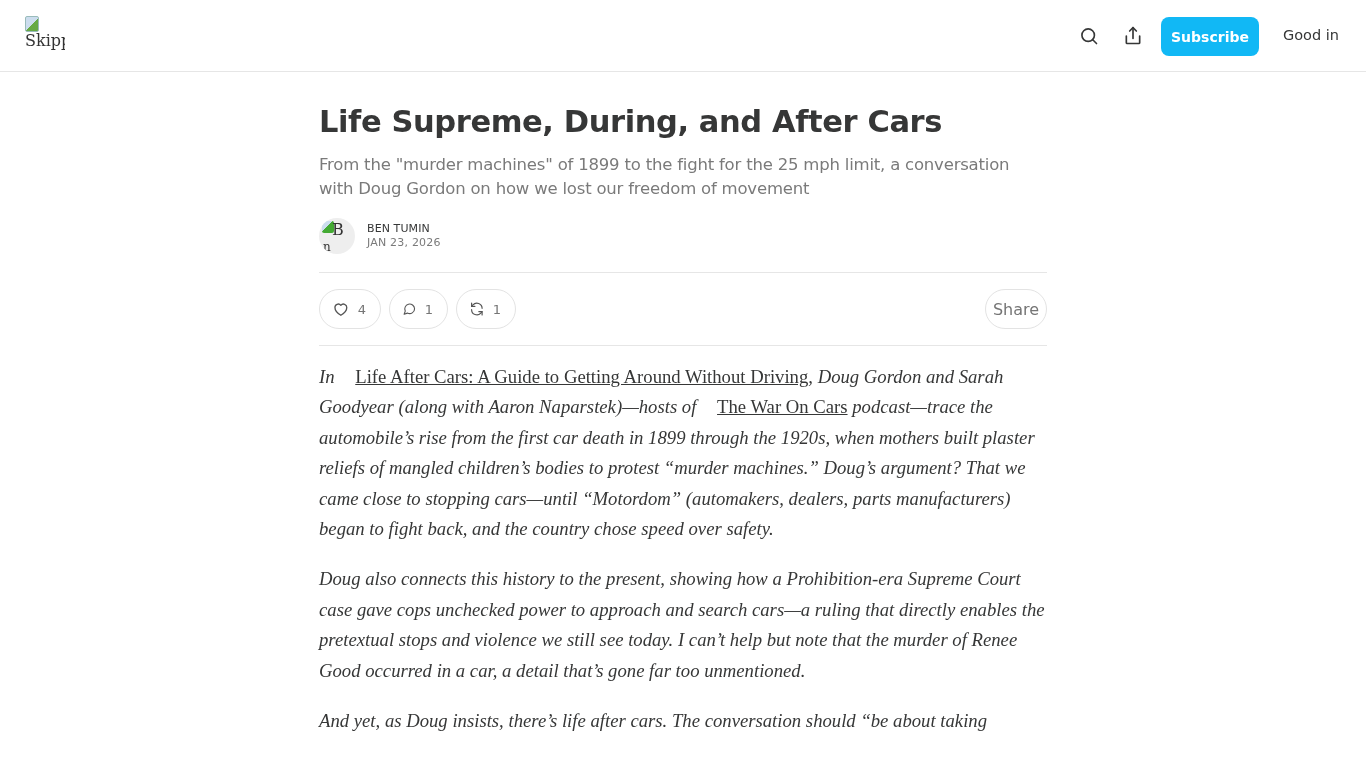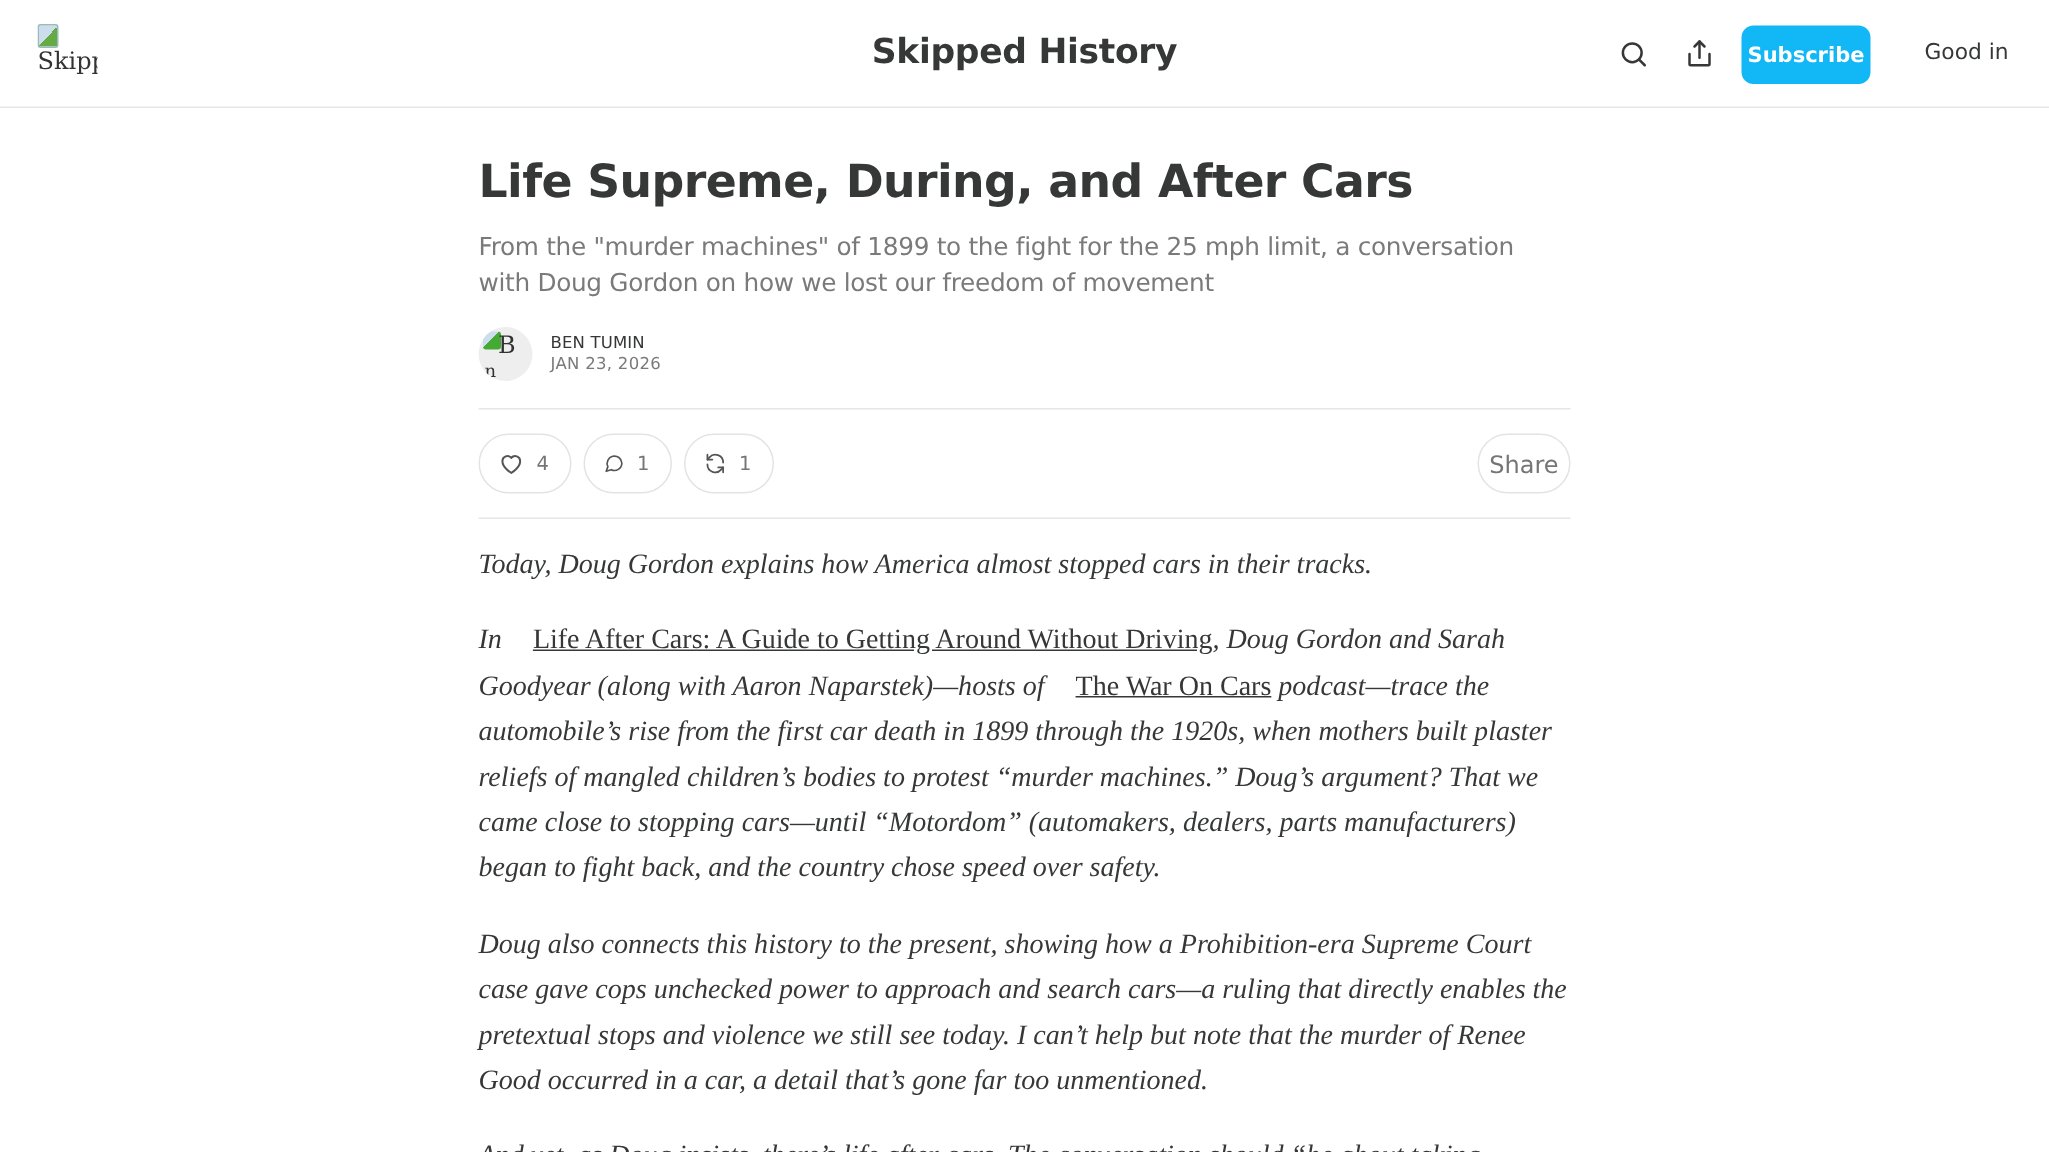--- a/index.html
+++ b/index.html
@@ -6,21 +6,21 @@
   html, body { width: 1366px; height: 768px; overflow: hidden; background: #fff; }
   body { font-family: "DejaVu Sans", "Liberation Sans", sans-serif; color: #363737; position: relative; }
 
   .topbar { position: absolute; left: 0; top: 0; width: 1366px; height: 72px; border-bottom: 1px solid #e6e6e6; background: #fff; }
   .logo { position: absolute; left: 25px; top: 16px; width: 40px; height: 40px; overflow: hidden; font-family: "DejaVu Serif", "Liberation Serif", serif; font-size: 16px; color: #333; line-height: 18px; }
   .logo .broken { display: block; width: 14px; height: 16px; border: 1px solid #9bb; background: linear-gradient(135deg, #cde 0 50%, #6a4 50% 100%); border-radius: 2px; }
   .site-title { position: absolute; left: 0; right: 0; top: 22px; text-align: center; font-size: 23px; font-weight: bold; color: #363737; letter-spacing: -0.2px; }
   .icon-btn { position: absolute; top: 24px; width: 24px; height: 24px; display: flex; align-items: center; justify-content: center; cursor: pointer; }
   .search-btn { left: 1077px; }
   .share-top-btn { left: 1121px; }
-  .subscribe-btn { position: absolute; left: 1161px; top: 17px; width: 86px; height: 39px; background: #11b8f5; color: #fff; border-radius: 8px; border: none; font-family: "DejaVu Sans", "Liberation Sans", sans-serif; font-size: 14px; font-weight: bold; display: flex; align-items: center; justify-content: center; }
+  .subscribe-btn { position: absolute; left: 1161px; top: 17px; width: 98px; height: 39px; background: #11b8f5; color: #fff; border-radius: 8px; border: none; font-family: "DejaVu Sans", "Liberation Sans", sans-serif; font-size: 14px; font-weight: bold; display: flex; align-items: center; justify-content: center; }
   .signin-btn { position: absolute; left: 1283px; top: 27px; font-size: 14.5px; color: #363737; }
 
   .post { position: absolute; left: 319px; top: 0; width: 728px; }
   .post-title { position: absolute; top: 104px; left: 0; font-size: 30.5px; font-weight: bold; color: #363737; letter-spacing: -0.4px; white-space: nowrap; }
   .post-subtitle { position: absolute; top: 153px; left: 0; width: 728px; font-size: 16.5px; line-height: 24px; color: #7a7a7a; letter-spacing: -0.2px; }
   .byline { position: absolute; top: 218px; left: 0; height: 36px; display: flex; align-items: center; }
   .avatar { width: 36px; height: 36px; border-radius: 50%; background: #eee; overflow: hidden; font-family: "DejaVu Serif", "Liberation Serif", serif; font-size: 16px; color: #333; padding: 2px 0 0 3px; position: relative; }
   .avatar .broken { position: absolute; left: 3px; top: 3px; width: 12px; height: 12px; background: linear-gradient(135deg, #cde 0 45%, #4a3 45% 100%); border-radius: 2px; }
   .avatar span { position: absolute; left: 13px; top: 2px; }
   .avatar i { position: absolute; left: 4px; top: 22px; font-style: normal; font-size: 12px; }
@@ -45,21 +45,20 @@
   .body a { color: #363737; text-decoration: underline; font-style: normal; margin-left: 16px; }
 </style>
 </head>
 <body>
 
 <div class="topbar">
   <div class="logo">
     <span class="broken"></span>
     <span>Skipp</span>
   </div>
-  <div class="site-title">Skipped History</div>
 
   <div class="icon-btn search-btn">
     <svg width="20" height="20" viewBox="0 0 24 24" fill="none" stroke="#363737" stroke-width="2" stroke-linecap="round">
         <circle cx="11" cy="11" r="7.5"></circle>
         <line x1="16.5" y1="16.5" x2="21" y2="21"></line>
       </svg>
   </div>
   <div class="icon-btn share-top-btn">
     <svg width="20" height="20" viewBox="0 0 24 24" fill="none" stroke="#363737" stroke-width="2" stroke-linecap="round" stroke-linejoin="round">
         <path d="M4 12v8a1 1 0 0 0 1 1h14a1 1 0 0 0 1-1v-8"></path>
@@ -112,18 +111,17 @@
       <span>1</span>
     </div>
     <div class="pill share-pill">
       <span>Share</span>
     </div>
   </div>
 
   <div class="divider d2"></div>
 
   <div class="body">
-    <p>Today, Doug Gordon explains how America almost stopped cars in their tracks.</p>
     <p><span>In </span><a>Life After Cars: A Guide to Getting Around Without Driving</a><span>, Doug Gordon and Sarah Goodyear (along with Aaron Naparstek)—hosts of </span><a>The War On Cars</a><span> podcast—trace the automobile’s rise from the first car death in 1899 through the 1920s, when mothers built plaster reliefs of mangled children’s bodies to protest “murder machines.” Doug’s argument? That we came close to stopping cars—until “Motordom” (automakers, dealers, parts manufacturers) began to fight back, and the country chose speed over safety.</span></p>
     <p>Doug also connects this history to the present, showing how a Prohibition-era Supreme Court case gave cops unchecked power to approach and search cars—a ruling that directly enables the pretextual stops and violence we still see today. I can’t help but note that the murder of Renee Good occurred in a car, a detail that’s gone far too unmentioned.</p>
     <p>And yet, as Doug insists, there’s life after cars. The conversation should “be about taking</p>
   </div>
 </div>
 
 </body></html>

